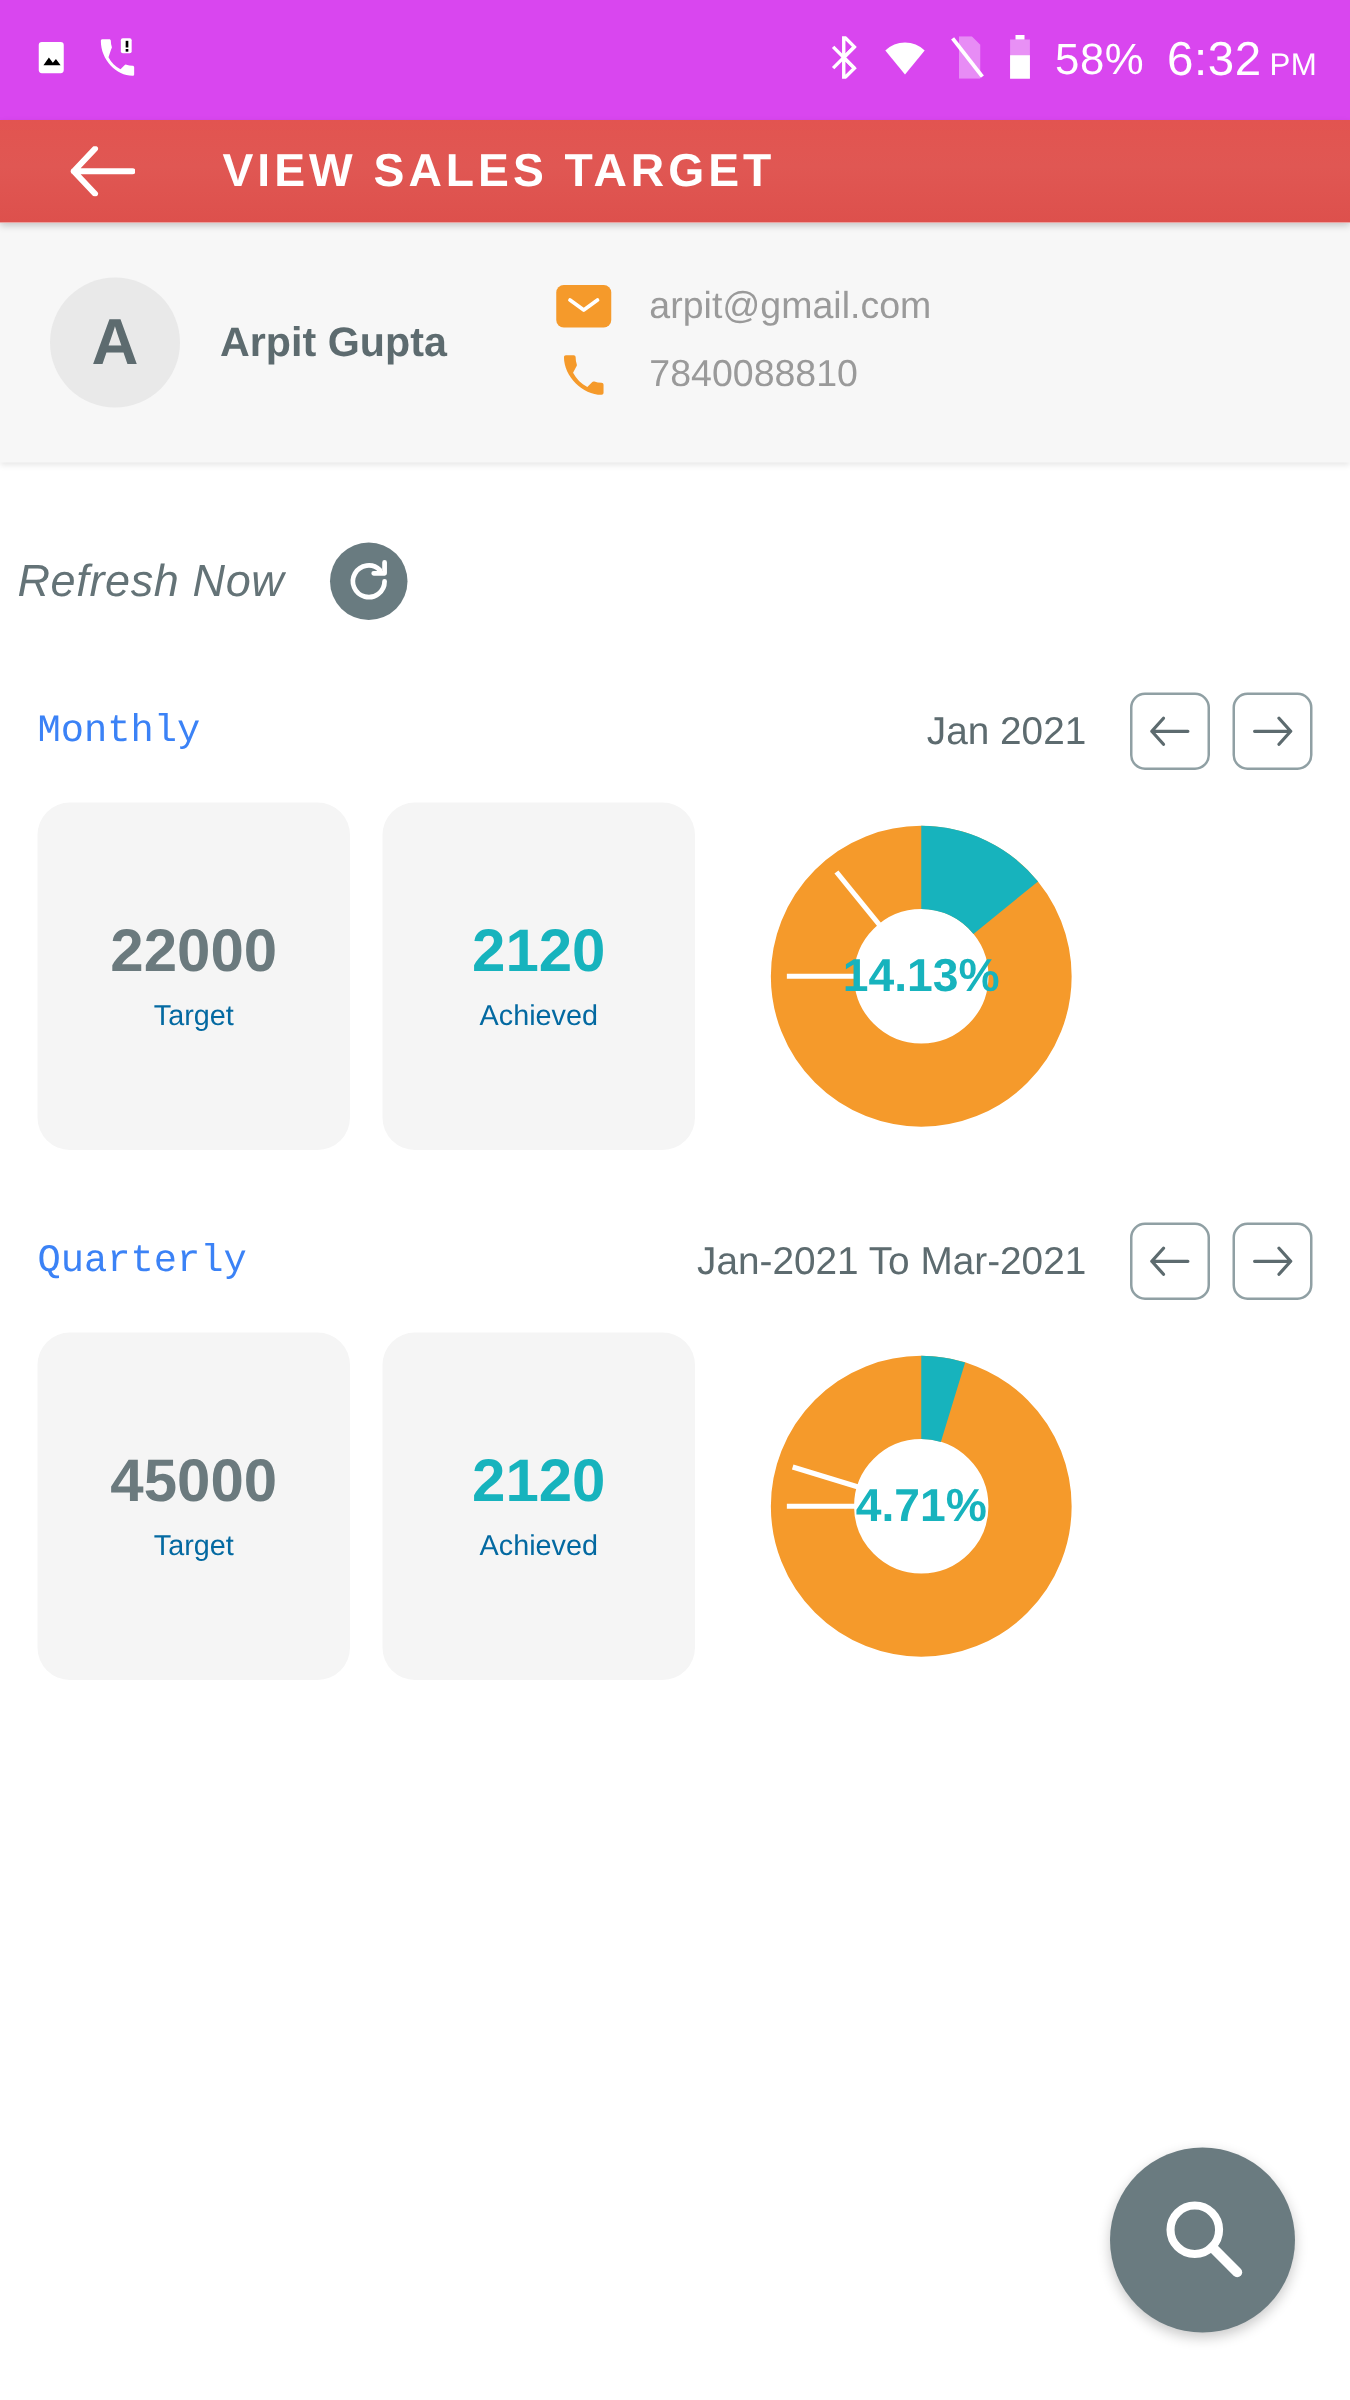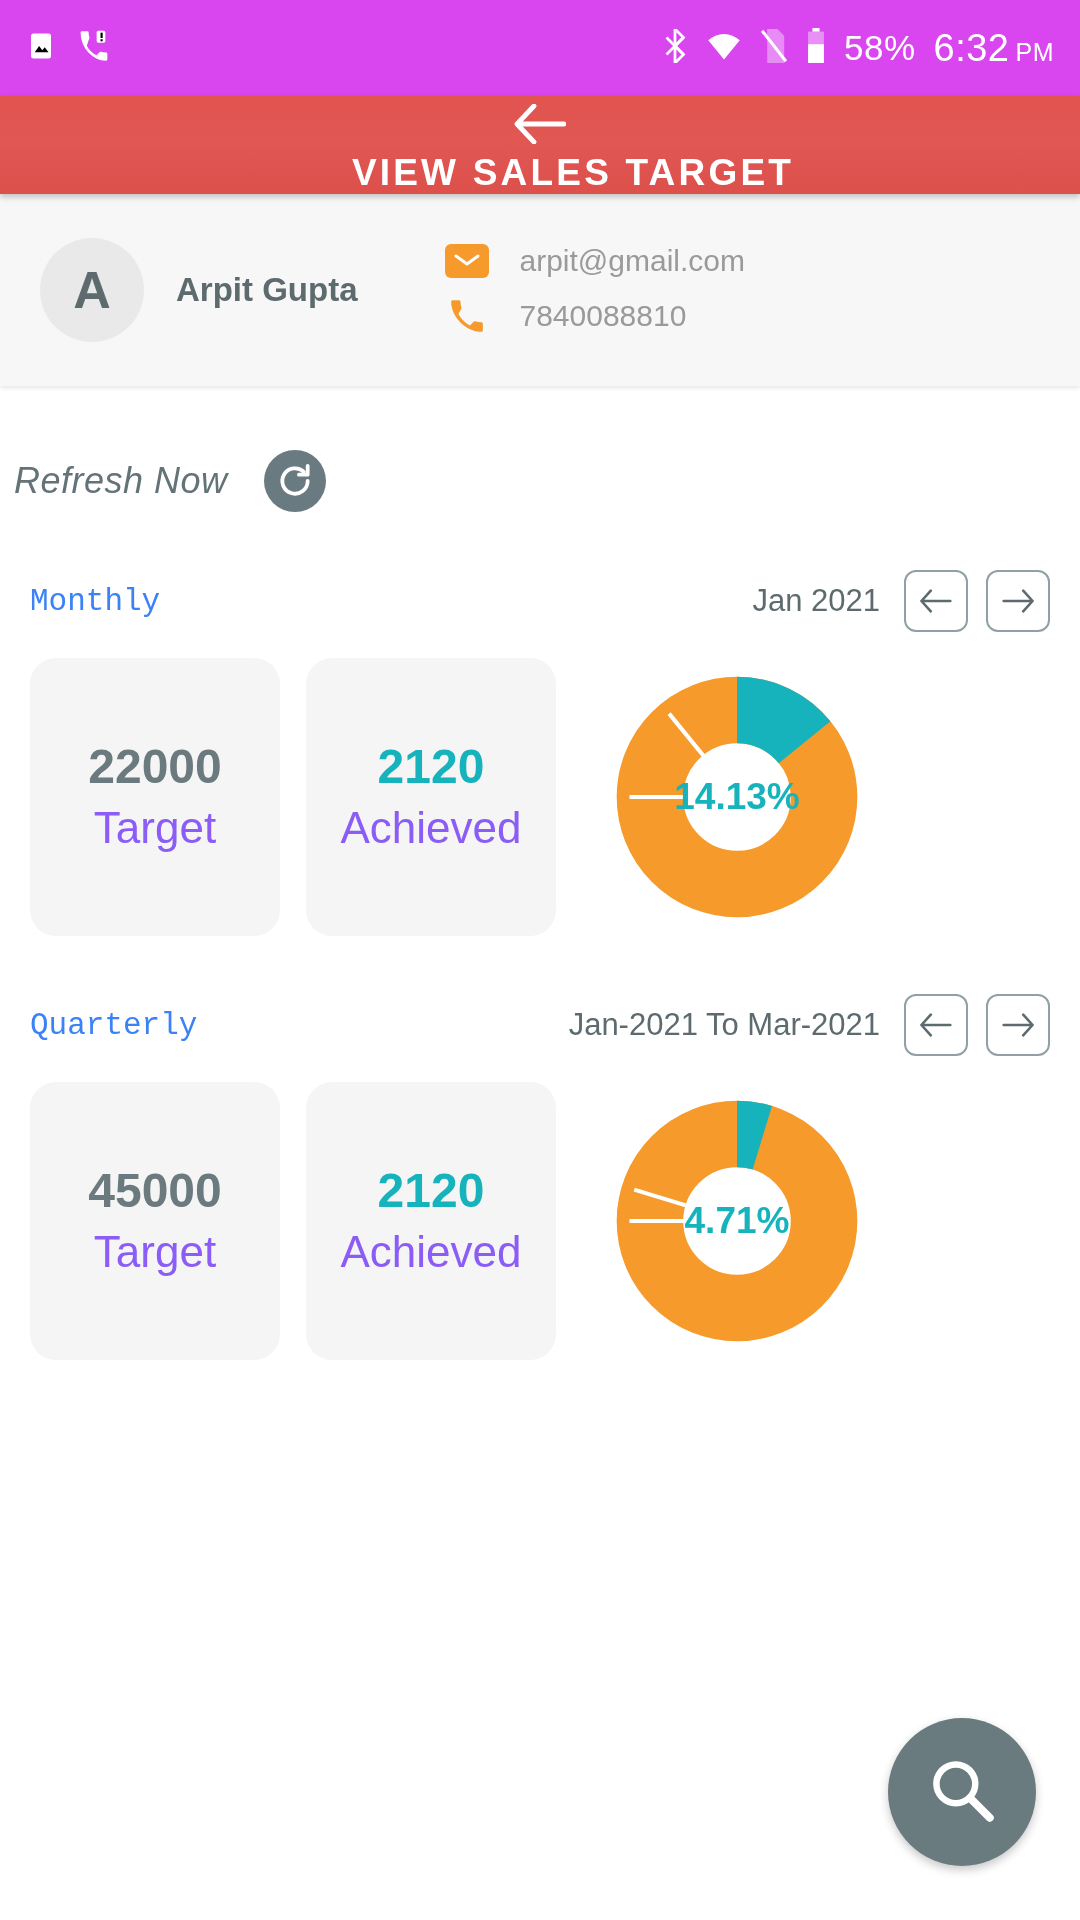--- a/index.html
+++ b/index.html
@@ -17,25 +17,25 @@
     padding:0 26px; color:#fff;
   }
   .sb-left{ display:flex; align-items:center; gap:22px; }
   .sb-right{ margin-left:auto; display:flex; align-items:center; gap:18px; }
   .sb-time{ font-size:38px; letter-spacing:.5px; }
   .sb-time .ampm{ font-size:25px; margin-left:6px; }
   .sb-batt{ font-size:35px; letter-spacing:.5px; }
 
   
   .appbar{
-    height:98px;
+    height:82px;
     background:linear-gradient(180deg,#e25450 0%,#e05753 45%,#dd504c 100%);
     display:flex; align-items:center; padding:0 52px;
     box-shadow:0 3px 6px rgba(0,0,0,.22);
-    position:relative; z-index:5;flex-direction:column;
+    position:relative; z-index:5;
   }
   .appbar .back{ width:60px; height:60px; display:flex; align-items:center; justify-content:center; }
   .appbar .title{
     color:#fff; font-size:37px; font-weight:bold; letter-spacing:3.2px;
     margin-left:66px;
   }
 
   
   .profile{
     background:#f7f7f7; height:192px; display:flex; align-items:center;
@@ -62,35 +62,35 @@
   .refresh-label{ font-size:36px; font-style:italic; color:#647377; letter-spacing:.5px; }
   .refresh-btn{
     width:62px;height:62px;border-radius:50%;background:#697b80;
     display:flex;align-items:center;justify-content:center;margin-left:36px;
   }
 
   
   .sec-head{ display:flex; align-items:center; padding:0 30px; margin-top:58px; }
   .sec-title{ font-size:31px; color:#3b82f6;font-family:Liberation Mono, monospace; }
   .sec-right{ margin-left:auto; display:flex; align-items:center; gap:18px; }
-  .sec-period{ font-size:31px; color:#5d6b6f; margin-right:6px; }
+  .sec-period{ font-size:31px; color:#5d6b6f; margin-right:17px; }
   .navbtn{
     width:64px;height:62px;border:2px solid #90a0a4;border-radius:12px;
     background:#fff; display:flex; align-items:center; justify-content:center;
   }
 
   
   .stats{ display:flex; align-items:center; padding:0 30px; margin-top:26px; gap:26px; }
   .card{
     width:250px; height:278px; background:#f5f5f5; border-radius:26px;
     display:flex; flex-direction:column; align-items:center; justify-content:center;
   }
   .card .big{ font-size:48px; font-weight:bold; color:#6b7a7e; line-height:1.1; }
   .card .big.teal{ color:#17b3bd; }
-  .card .sub{ font-size:44px; color:#8b5cf6; margin-top:10px; }
+  .card .sub{ font-size:23px; color:#0369a1; margin-top:10px; }
   .donut-wrap{
     width:262px; height:278px; display:flex; align-items:center; justify-content:center;
     margin-left:24px; position:relative;
   }
   .donut{ position:relative; width:256px; height:256px; }
   .donut svg{ display:block; }
   .donut .center{
     position:absolute; inset:0; display:flex; align-items:center; justify-content:center;
     font-size:37px; font-weight:bold; color:#17b3bd;
   }

